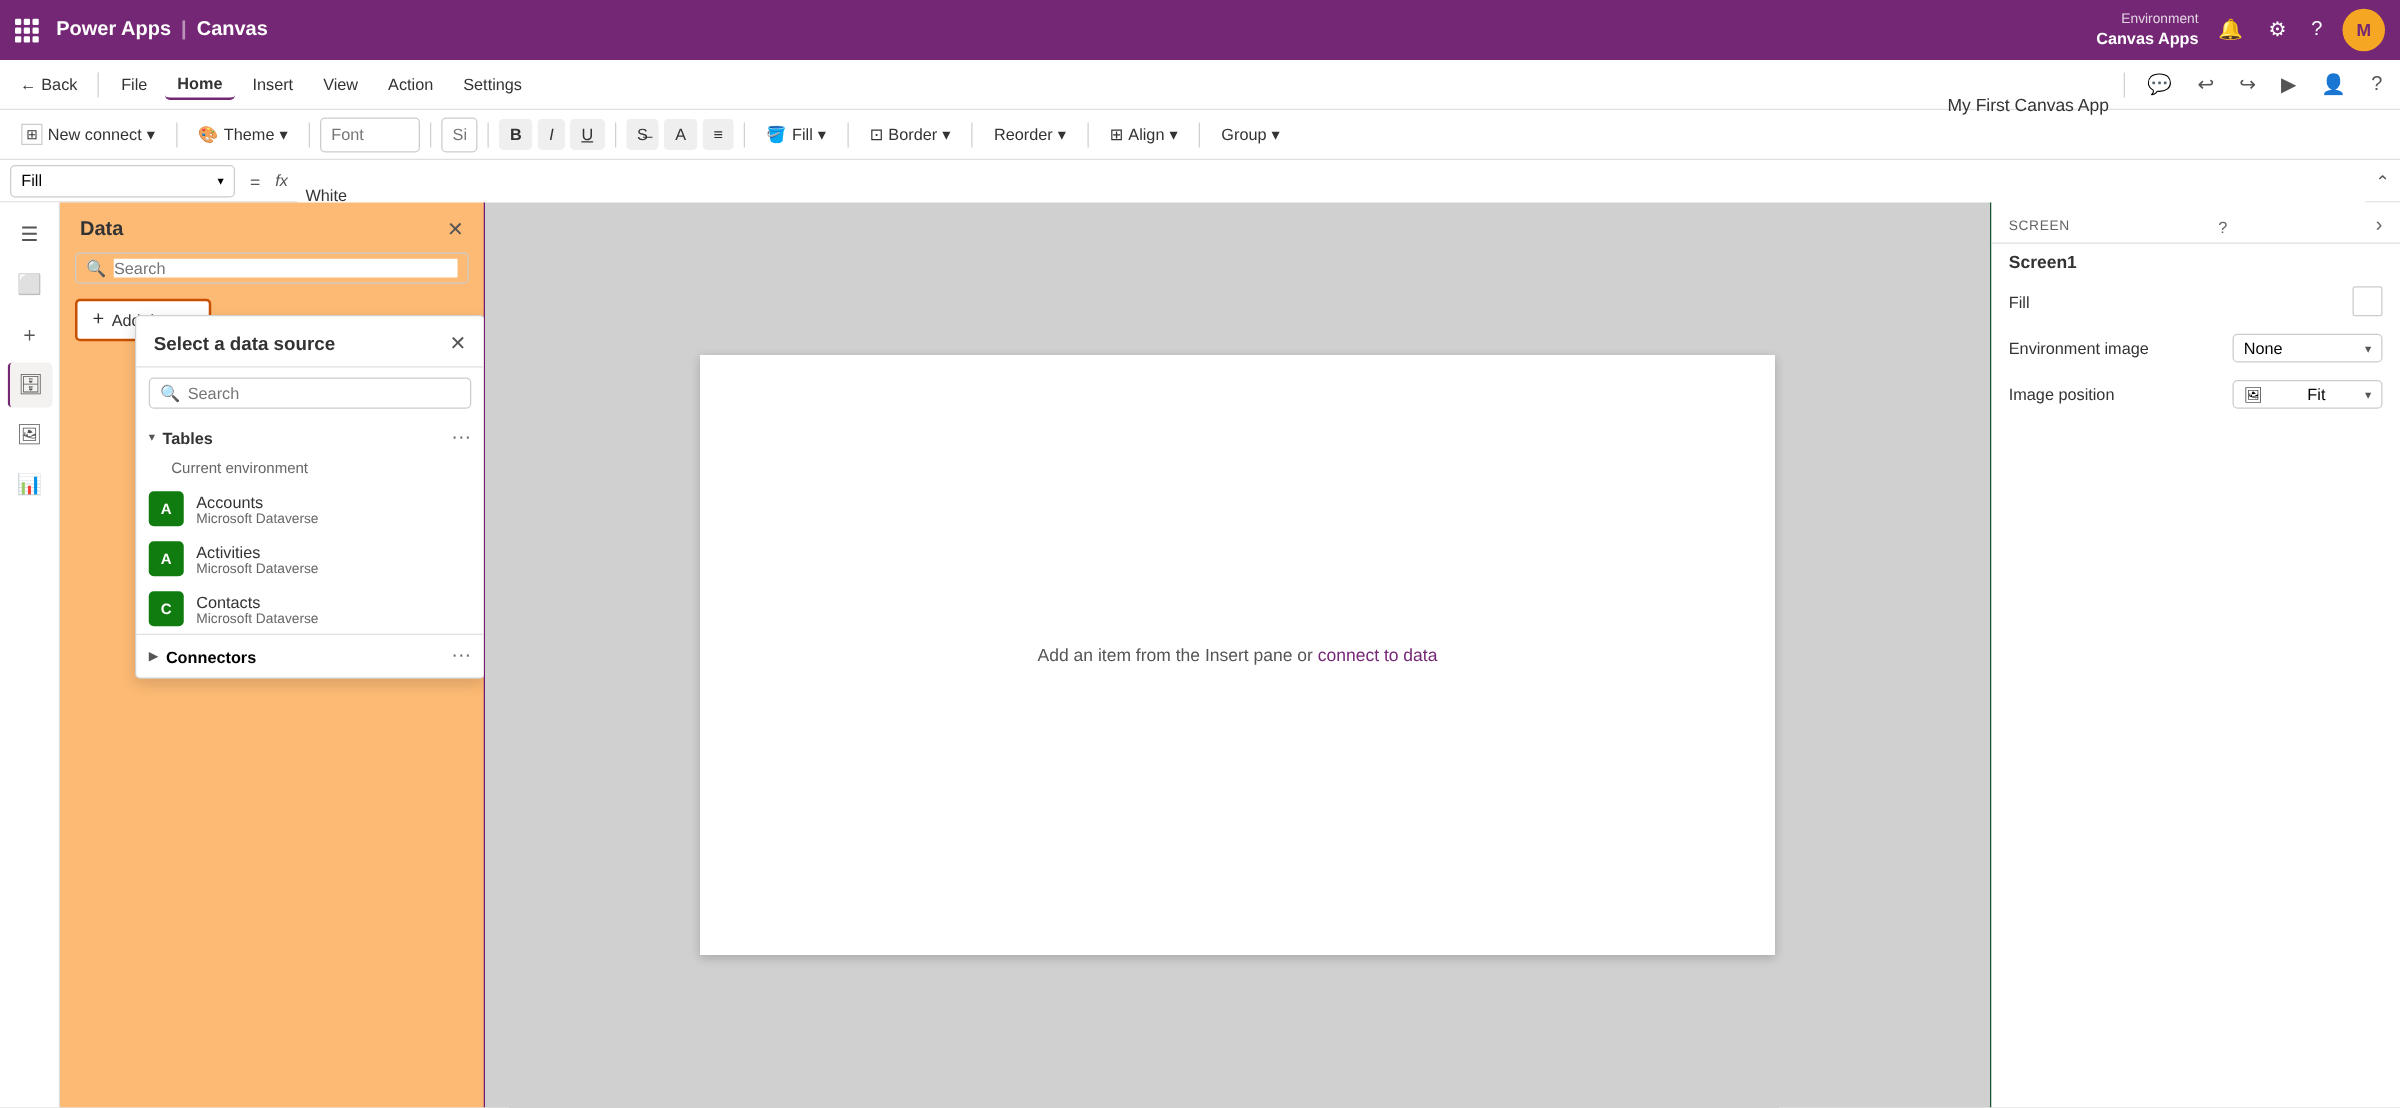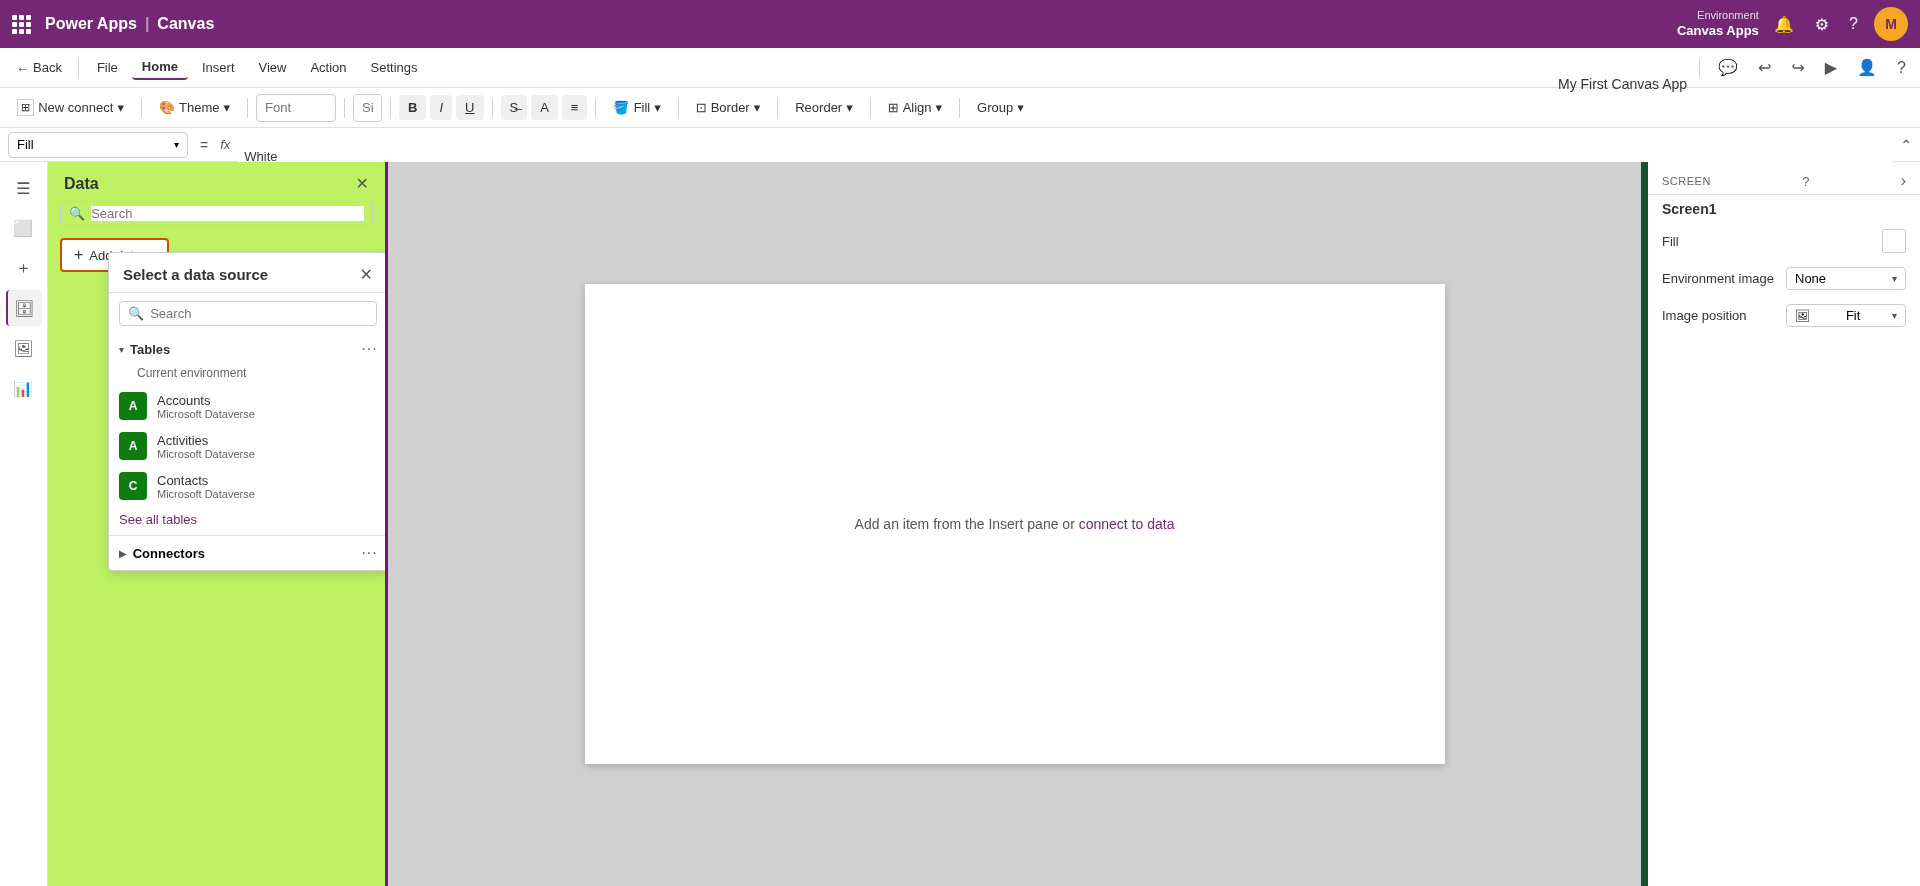--- a/index.html
+++ b/index.html
@@ -96,22 +96,22 @@
       width: 36px; height: 36px;
       display: flex; align-items: center; justify-content: center;
       border-radius: 4px; cursor: pointer; color: #555; font-size: 16px;
       background: none; border: none;
     }
     .icon-sidebar-btn.active { background: #f3f2f1; border-left: 2px solid #742774; }
 
     
     .data-panel {
       width: 340px;
-      background: #bef264;
-      border-right: 3px solid #701a75;
+      background: #fdba74;
+      border-right: 1px solid #701a75;
       display: flex;
       flex-direction: column;
       overflow: hidden;
       position: relative;
     }
     .data-panel-header {
       display: flex;
       align-items: center;
       justify-content: space-between;
       padding: 12px 16px 8px;
@@ -225,23 +225,23 @@
       box-shadow: 0 2px 8px rgba(0,0,0,0.2);
       display: flex;
       align-items: center;
       justify-content: center;
     }
     .canvas-placeholder { color: #555; font-size: 14px; }
     .canvas-link { color: #742774; cursor: pointer; }
 
     
     .props-panel {
-      width: 279px;
-      background: white;
-      border-left: 7px solid #14532d;
+      width: 328px;
+      background: white;
+      border-left: 1px solid #14532d;
       display: flex;
       flex-direction: column;
     }
     .props-header {
       display: flex;
       align-items: center;
       justify-content: space-between;
       padding: 10px 14px 4px;
       border-bottom: 1px solid #e0e0e0;
     }
@@ -445,21 +445,20 @@
         </div>
       </div>
       <div class="ds-item">
         <div class="ds-icon">C</div>
         <div class="ds-item-info">
           <div class="ds-item-name">Contacts</div>
           <div class="ds-item-sub">Microsoft Dataverse</div>
         </div>
       </div>
 
-      <div class="see-all-tables">See all tables</div>
 
       <div class="connectors-section">
         <span style="font-size:10px;color:#555;">▶</span>
         <span style="font-size:13px;font-weight:600;flex:1;">Connectors</span>
         <span style="color:#666;font-size:16px;">···</span>
       </div>
     </div>
   </div>
 
   <div class="canvas-area">

